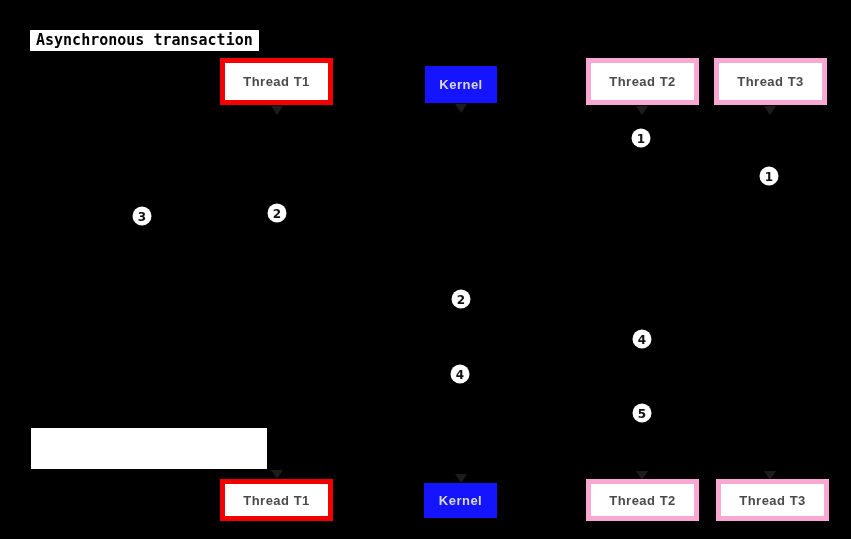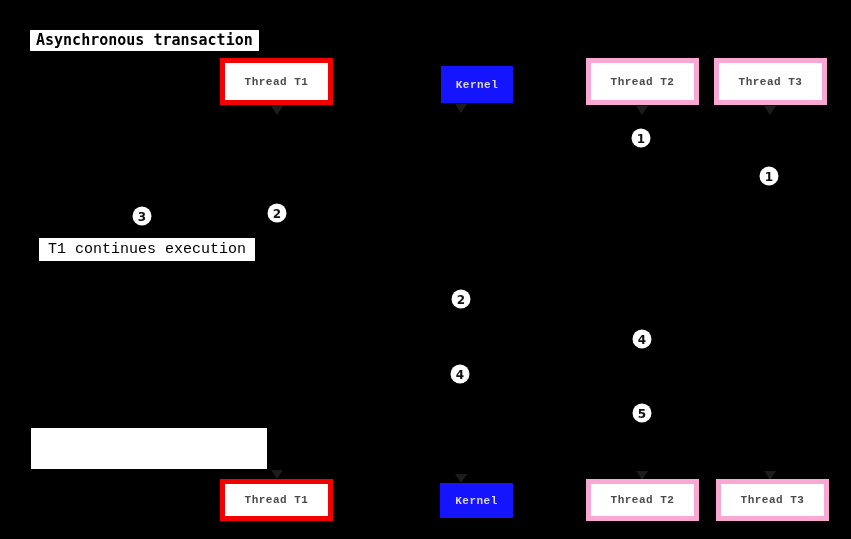--- a/index.html
+++ b/index.html
@@ -29,29 +29,29 @@
     border-right: 6px solid transparent;
     border-top: 9px solid #1c1c1c;
     transform: translateX(-50%);
   }
   
   .pbox {
     position: absolute;
     box-sizing: border-box;
     background: #fff;
     display: flex; align-items: center; justify-content: center;
-    font-family: Liberation Mono, monospace;
-    font-size: 11px; font-weight: bold;
+    font-family: Liberation Sans, sans-serif;
+    font-size: 13px; font-weight: bold;
     color: #4a4a4a;
     letter-spacing: 0.5px;
     white-space: nowrap;
   }
   .pbox.red-outline  { border: 5px solid #f50000; }
   .pbox.blue-outline { border: 5px solid #f9a8d4; }
-  .pbox.blue-fill    { background: #1414ff; color: #d9d9d9; border: none; margin-left: 16px; }
+  .pbox.blue-fill    { background: #1414ff; color: #d9d9d9; border: none; }
   
   .note {
     position: absolute;
     box-sizing: border-box;
     background: #fff;
     color: #000;
     border: 2px solid #000;
   }
   .note.title-note {
     left: 28px; top: 28px;
@@ -115,21 +115,20 @@
   <div class="pbox red-outline" style="left:220px; top:58px; width:113px; height:47px;">Thread T1</div>
   <div class="pbox blue-fill" style="left:425px; top:66px; width:72px; height:37px;">Kernel</div>
   <div class="pbox blue-outline" style="left:586px; top:58px; width:113px; height:47px;">Thread T2</div>
   <div class="pbox blue-outline" style="left:714px; top:58px; width:113px; height:47px;">Thread T3</div>
 
   <div class="pbox red-outline" style="left:220px; top:479px; width:113px; height:42px;">Thread T1</div>
   <div class="pbox blue-fill" style="left:424px; top:483px; width:73px; height:35px;">Kernel</div>
   <div class="pbox blue-outline" style="left:586px; top:479px; width:113px; height:42px;">Thread T2</div>
   <div class="pbox blue-outline" style="left:716px; top:479px; width:113px; height:42px;">Thread T3</div>
 
-  <div class="note body-note">T1 continues execution</div>
   <div class="note blank-note"></div>
 
   <div class="marker" style="left:641px; top:138px;">1</div>
   <div class="marker" style="left:769px; top:176px;">1</div>
   <div class="marker" style="left:277px; top:213px;">2</div>
   <div class="marker" style="left:142px; top:216px;">3</div>
   <div class="marker" style="left:461px; top:299px;">2</div>
   <div class="marker" style="left:642px; top:339px;">4</div>
   <div class="marker" style="left:460px; top:374px;">4</div>
   <div class="marker" style="left:642px; top:413px;">5</div>

